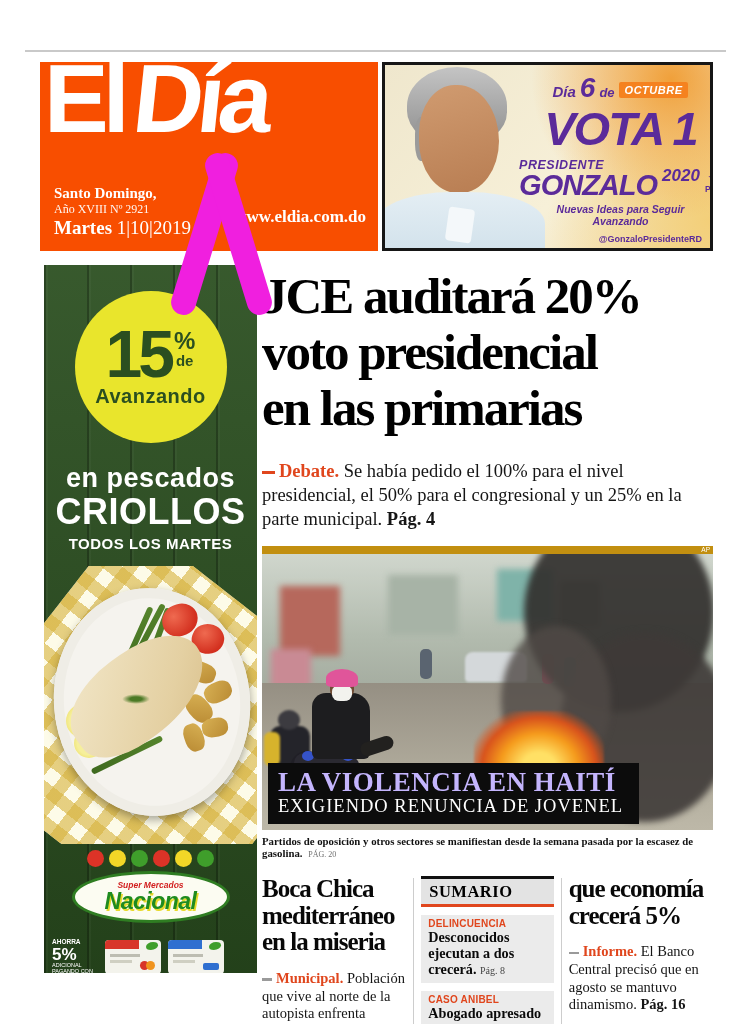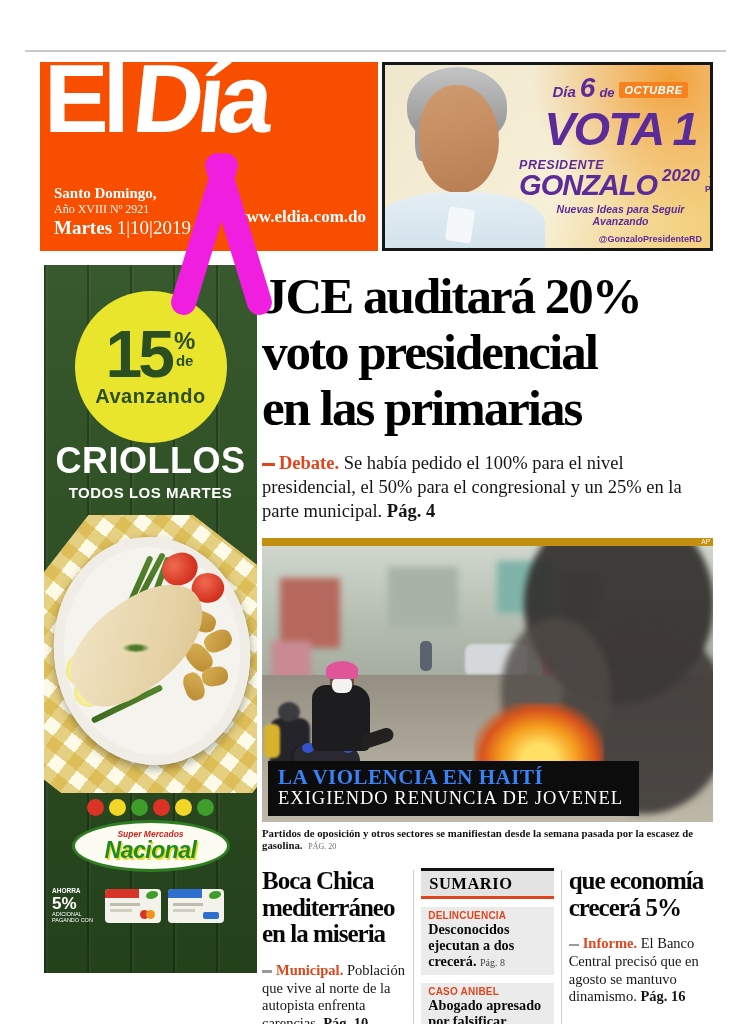--- a/index.html
+++ b/index.html
@@ -141,21 +141,21 @@
   .card .mc1 { position:absolute; right:12px; bottom:4px; width:9px; height:9px; border-radius:50%; background:#d8352a; }
   .card .mc2 { position:absolute; right:6px; bottom:4px; width:9px; height:9px; border-radius:50%; background:#f0941f; }
   .card .visa { position:absolute; right:5px; bottom:4px; width:16px; height:7px; background:#2f6fd0; border-radius:2px; }
   .card .chipline { position:absolute; left:5px; top:14px; width:30px; height:3px; background:#bdbdb2; }
   .card .chipline2 { position:absolute; left:5px; top:20px; width:22px; height:3px; background:#cfcfc2; }
 
   
   .main { left:262px; top:268px; width:451px; }
   .headline { font-family:"Liberation Serif","DejaVu Serif",serif; font-weight:bold;
               font-size:51px; line-height:1.1; letter-spacing:-2px; color:#000000; }
-  .deck { margin-top:15px; font-family:"Liberation Serif",serif; font-size:18.5px;
+  .deck { margin-top:23px; font-family:"Liberation Serif",serif; font-size:18.5px;
           line-height:1.3; color:#151515; }
   .kdash { display:inline-block; width:13px; height:3px; background:#e0461d; margin-right:4px;
            vertical-align:3px; }
   .kdash.gray { background:#9a9a9a; }
   .kicker { color:#e0461d; font-weight:bold; }
   .deck b { font-weight:bold; }
 
   .photo { position:relative; margin-top:15px; height:284px; overflow:hidden; background:#9aa096; }
   .ph-goldbar { position:absolute; left:0; top:0; width:100%; height:8px; background:#c28f10; z-index:6; }
   .ph-credit { position:absolute; right:3px; top:0; font-size:6.5px; color:#fff; z-index:7; }
@@ -195,22 +195,22 @@
   .rider .mask { position:absolute; left:52px; bottom:118px; width:20px; height:16px; background:#f2f2ee; border-radius:40%; }
   .rider .headf { position:absolute; left:50px; bottom:122px; width:24px; height:20px; background:#6e4b34; border-radius:50% 50% 30% 30%; }
   .rider .cap { position:absolute; left:46px; bottom:132px; width:32px; height:18px; background:#e0559a; border-radius:50% 50% 20% 20%; }
   .rider2 { position:absolute; left:0; bottom:12%; width:60px; height:110px; filter:blur(.8px); }
   .rider2 .b { position:absolute; left:8px; bottom:0; width:40px; height:70px; background:#24242a; border-radius:10px; }
   .rider2 .h { position:absolute; left:16px; bottom:66px; width:22px; height:20px; background:#3c3b40; border-radius:50%; }
   .rider2 .y { position:absolute; left:2px; bottom:30px; width:16px; height:34px; background:#d7b32c; border-radius:6px; }
 
   .photo-banner { position:absolute; left:6px; bottom:6px; background:#0c0c0c;
                   padding:5px 16px 7px 10px; z-index:8; }
-  .banner-title { font-family:"Liberation Serif",serif; font-weight:bold; font-size:21px;
-                  color:#3b82f6; letter-spacing:.5px; line-height:1.05; }
+  .banner-title { font-family:"Liberation Serif",serif; font-weight:bold; font-size:27px;
+                  color:#c4b5fd; letter-spacing:.5px; line-height:1.05; }
   .banner-sub { font-family:"Liberation Serif",serif; font-size:18.5px; color:#fff;
                 letter-spacing:1px; line-height:1.15; }
 
   .caption { margin-top:5px; font-family:"Liberation Serif",serif; font-weight:bold;
              font-size:10.8px; color:#111; }
   .caption .pg { font-weight:normal; font-size:8px; color:#6e6e6e; margin-left:3px; }
 
   
   .bottom-row { display:flex; margin-top:17px; }
   .bcol { width:146px; }
@@ -287,20 +287,21 @@
   <div class="disc-circle">
     <div class="disc-top">
       <span class="disc-num">15</span>
       <span class="disc-side">
         <span class="disc-pct">%</span>
         <span class="disc-de">de</span>
       </span>
     </div>
     <div class="disc-word">Avanzando</div>
   </div>
+  <div class="subj1">en pescados</div>
   <div class="subj2">CRIOLLOS</div>
   <div class="subj3">TODOS LOS MARTES</div>
 
   <div class="dish">
     <div class="cloth"></div>
     <div class="plate"></div>
     <div class="asparagus asp1"></div>
     <div class="asparagus asp2"></div>
     <div class="asparagus asp3"></div>
     <div class="asparagus asp4"></div>

